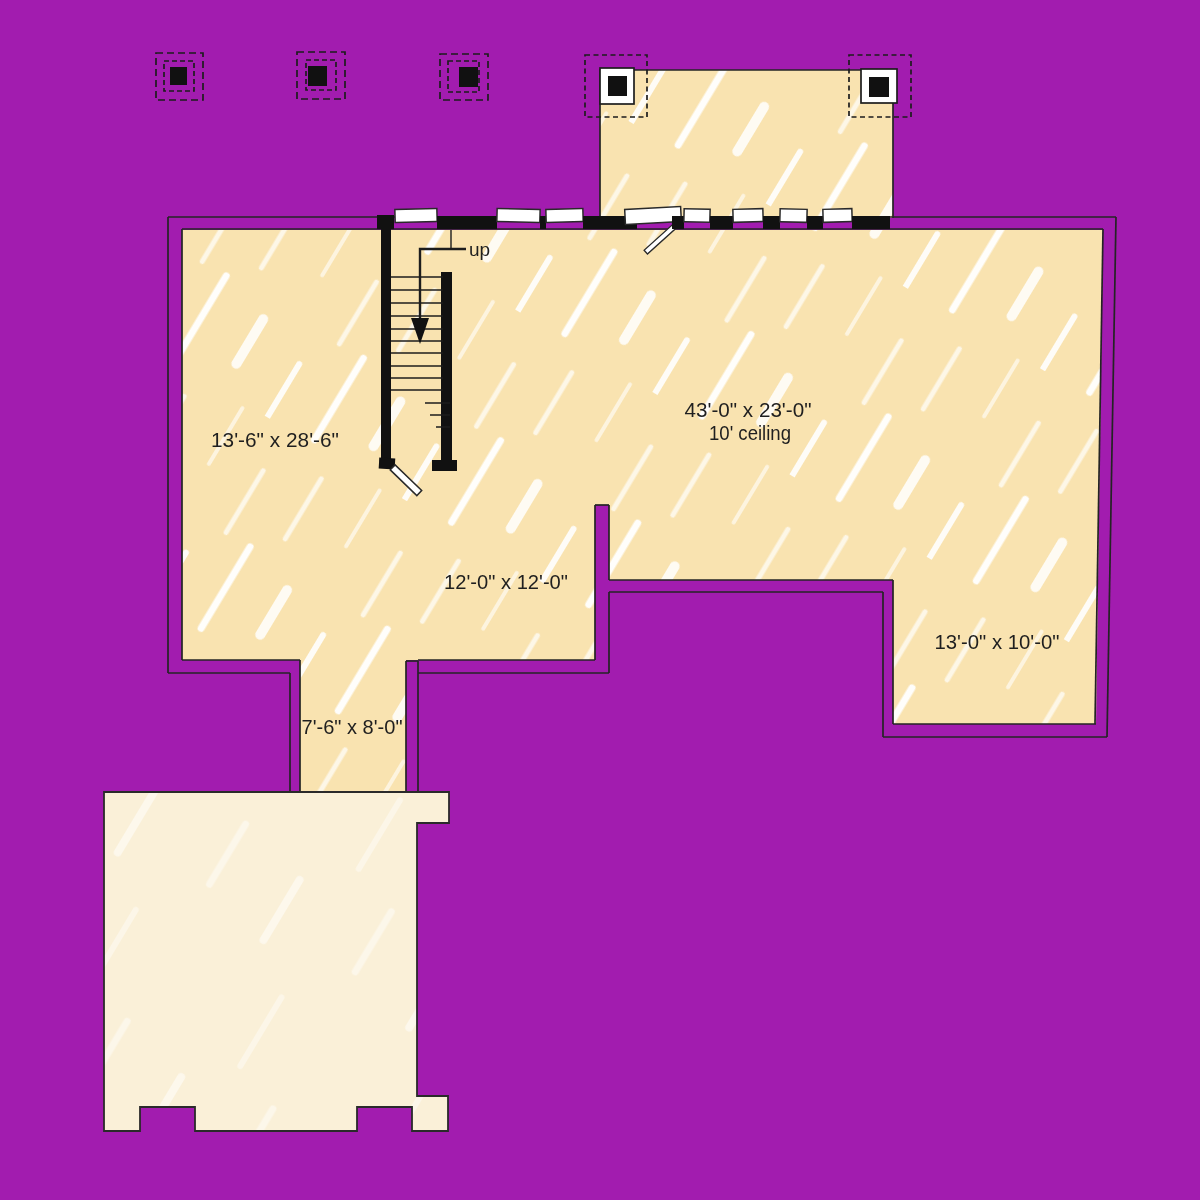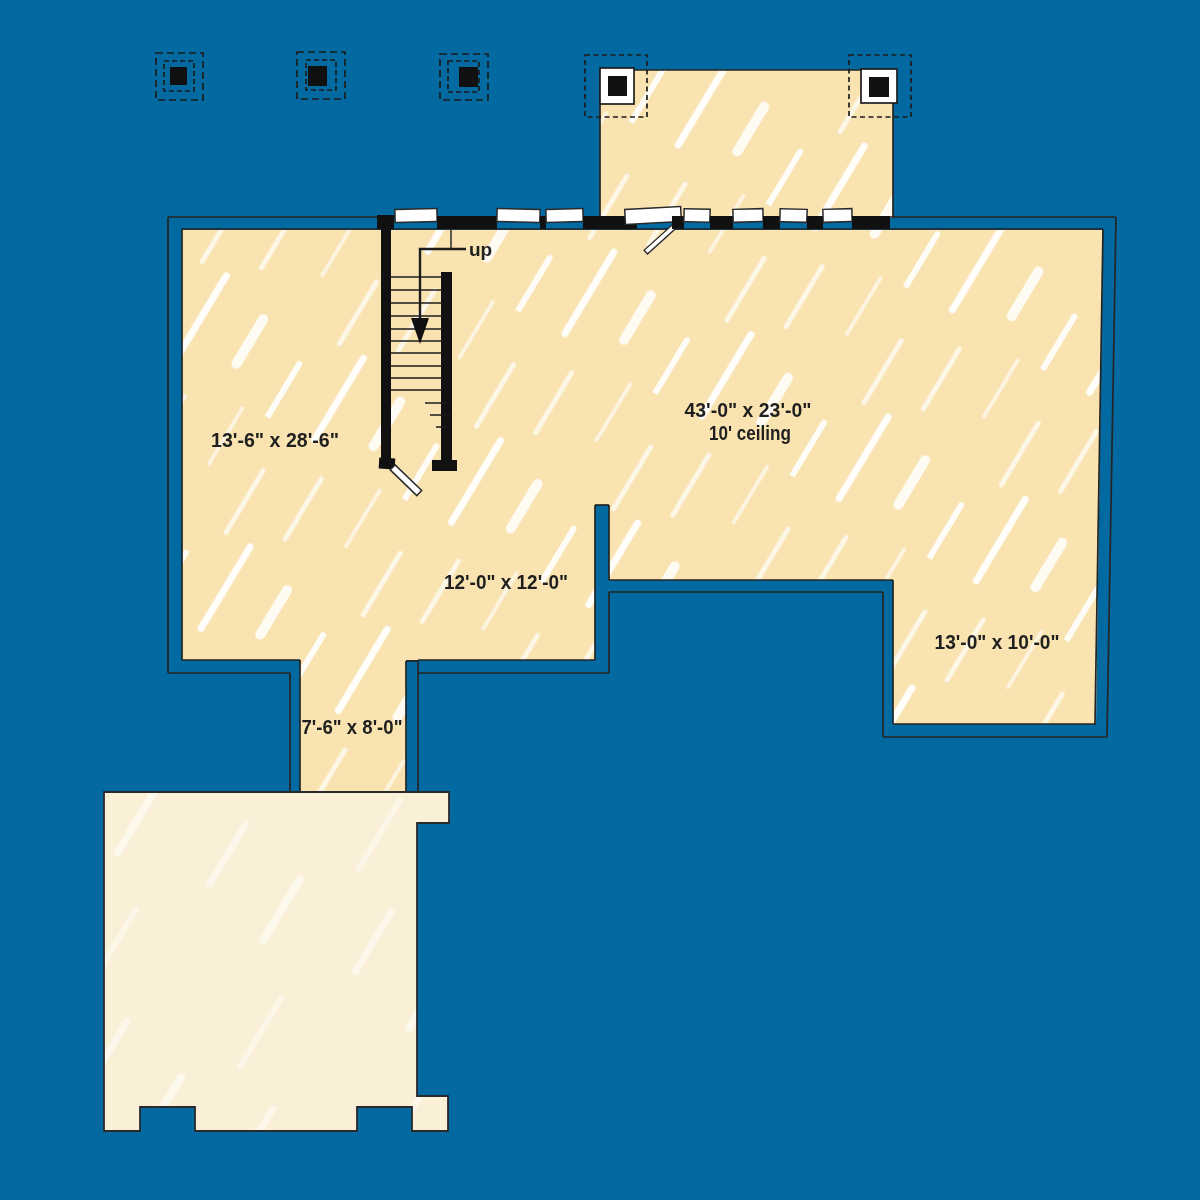--- a/index.html
+++ b/index.html
@@ -1,16 +1,16 @@
 <!DOCTYPE html>
 <html><head>
 <meta charset="utf-8">
 <style>
   html,body{margin:0;padding:0;background:#ffffff;}
-  .page{width:1200px;height:1200px;position:relative;background:#0369a1;overflow:hidden;font-weight:bold;}
+  .page{width:1200px;height:1200px;position:relative;background:#a21caf;overflow:hidden;}
   text{font-family:"Liberation Sans",sans-serif;fill:#1f1f1f;}
 </style>
 </head>
 <body>
 
 <div class="page">
 <svg width="1200" height="1200" viewBox="0 0 1200 1200">
 <defs>
   <pattern id="streaks" width="220" height="160" patternUnits="userSpaceOnUse" patternTransform="rotate(-59)">
     <line x1="5" y1="16" x2="100" y2="16" stroke="#ffffff" stroke-width="7" stroke-linecap="round" opacity="0.95"></line>

